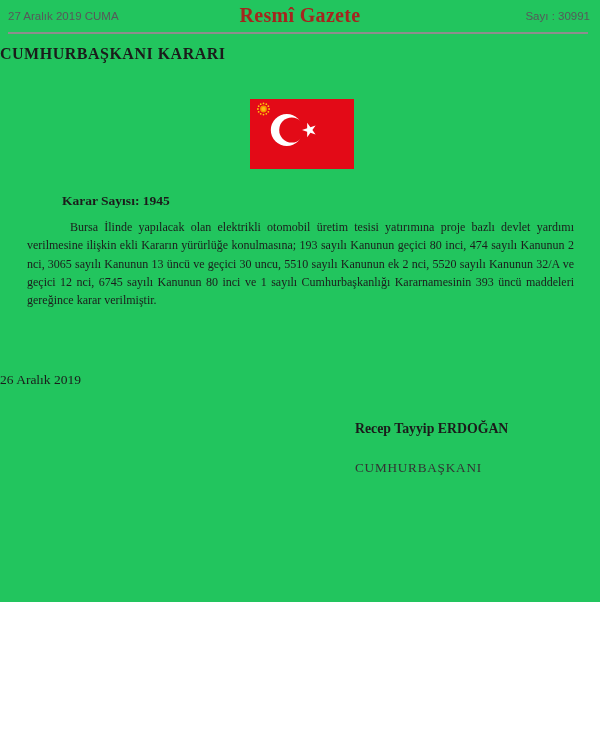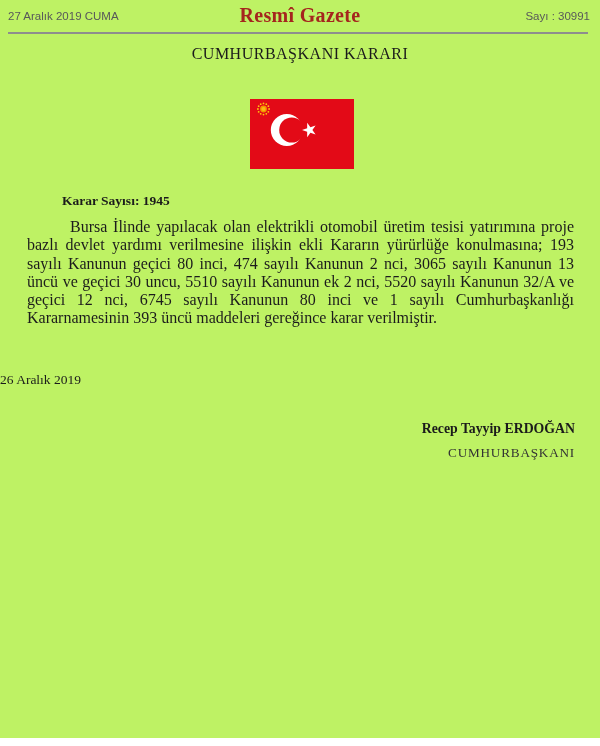--- a/index.html
+++ b/index.html
@@ -1,21 +1,21 @@
 <!DOCTYPE html>
 <html lang="tr"><head>
 <meta charset="utf-8">
 <style>
   * { margin: 0; padding: 0; box-sizing: border-box; }
   html, body { background: #ffffff; }
   .page {
     position: relative;
     width: 600px;
-    height: 738px;
-    background: #bef264;
+    height: 602px;
+    background: #22c55e;
     overflow: hidden;
     font-family: "Liberation Serif", serif;
     color: #1b1b1b;
   }
 
   
   .hdr-date {
     position: absolute;
     left: 8px; top: 10px;
     font-family: "Liberation Sans", sans-serif;
@@ -46,22 +46,21 @@
     position: absolute;
     left: 8px; top: 32px;
     width: 580px; height: 2px;
     background: #8e8e8e;
   }
 
   
   .doc-heading {
     position: absolute;
     left: 0; top: 45px; width: 100%;
-    text-align: center;
-    font-weight: normal;
+    font-weight: bold;
     font-size: 16px;
     letter-spacing: 0.5px;
     color: #1b1b1b;
   }
 
   
   .flag-wrap {
     position: absolute;
     left: 250px; top: 99px;
     width: 104px; height: 70px;
@@ -76,45 +75,45 @@
     font-size: 13.5px;
     white-space: nowrap;
     margin-top: 6px;
   }
   .body-par {
     position: absolute;
     left: 27px; top: 218px;
     width: 547px;
     text-align: justify;
     text-indent: 43px;
-    font-size: 16px;
+    font-size: 12px;
     line-height: 18.3px;
     color: #1c1c1c;
   }
   .decision-date {
     position: absolute;
     left: 0; top: 372px; width: 100%;
     text-align: left;
     font-size: 13.5px;
   }
 
   
   .signature {
     position: absolute;
     left: 355px; top: 421px;
     width: 220px;
-    text-align: right;
+    text-align: left;
   }
   .sig-name {
     font-weight: bold;
     font-size: 13.8px;
     white-space: nowrap;
   }
   .sig-title {
-    margin-top: 8px;
+    margin-top: 23px;
     font-size: 13.2px;
     letter-spacing: 0.8px;
     color: #333333;
     white-space: nowrap;
   }
 </style>
 </head>
 <body>
 
 <div class="page">

